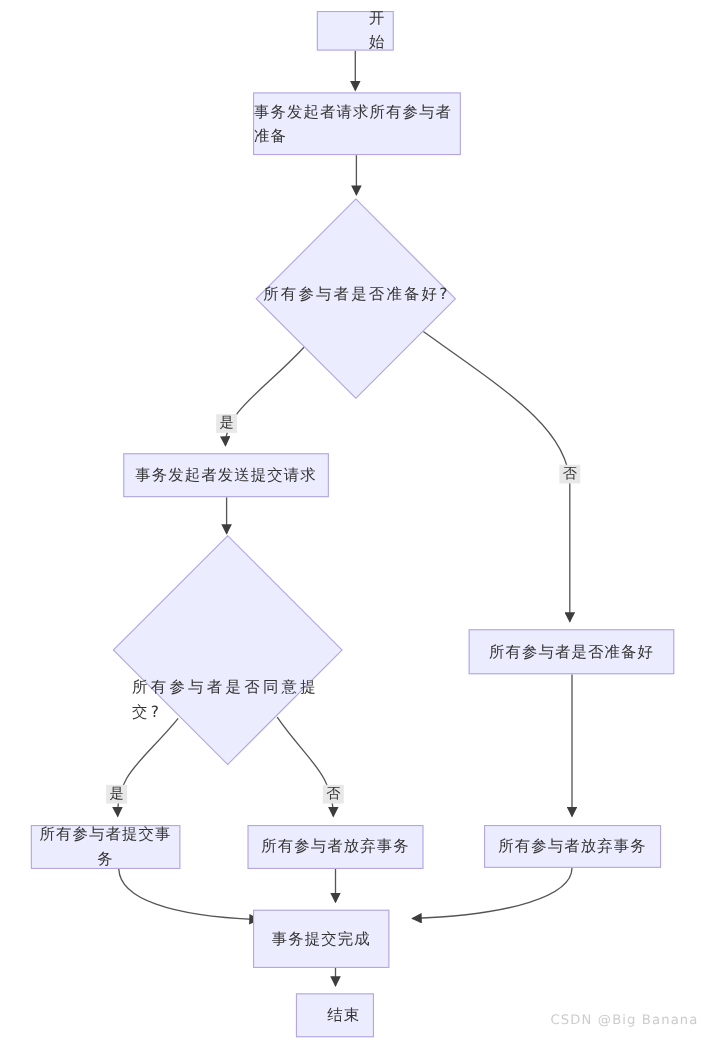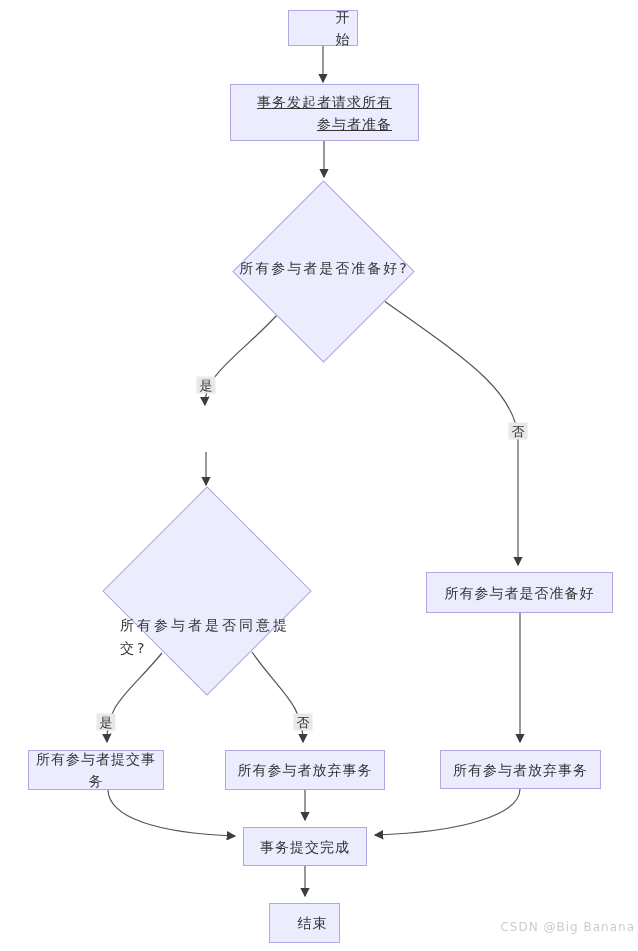--- a/index.html
+++ b/index.html
@@ -26,21 +26,21 @@
 
   .node{
     position:absolute;z-index:2;
     background:var(--node-fill);
     border:1px solid var(--node-border);
     box-sizing:border-box;
     display:flex;align-items:center;justify-content:center;
     font-size:14px;letter-spacing:1px;line-height:22px;
     text-align:center;
   }
-  .node.wrap{justify-content:flex-start;text-align:right;padding:0 26px;text-decoration:underline;}
+  .node.wrap{justify-content:flex-start;text-align:left;padding:0 0;}
 
   .diamond-shape{
     position:absolute;z-index:2;
     background:var(--node-fill);
     border:1px solid var(--node-border);
     box-sizing:border-box;
     transform:rotate(45deg);
   }
   .diamond-label{
     position:absolute;z-index:3;
@@ -71,21 +71,21 @@
   #n-prepare   {left:230px;top:84px;width:189px;height:57px;}
   #d1-shape    {left:259px;top:207px;width:129px;height:129px;}
   #d1-label    {left:233px;top:257px;width:182px;}
   #n-commitreq {left:112px;top:412px;width:187px;height:40px;}
   #d2-shape    {left:133px;top:517px;width:148px;height:148px;}
   #d2-label    {left:120px;top:568px;width:176px;margin-top:46px;}
   #n-abortreq  {left:426px;top:572px;width:187px;height:41px;}
   #n-commitall {left:28px;top:750px;width:136px;height:40px;}
   #n-abortall1 {left:225px;top:750px;width:160px;height:40px;}
   #n-abortall2 {left:440px;top:750px;width:161px;height:39px;}
-  #n-done      {left:243px;top:827px;width:124px;height:39px;text-align:center;}
+  #n-done      {left:230px;top:827px;width:124px;height:53px;text-align:center;}
   #n-end       {left:269px;top:903px;width:71px;height:40px;padding-left:16px;}
 
   #el-yes1{left:206px;top:385px;}
   #el-no1 {left:518px;top:431px;}
   #el-yes2{left:106px;top:722px;}
   #el-no2 {left:303px;top:722px;}
 </style>
 </head>
 <body>
 
@@ -111,20 +111,21 @@
     <path class="e" d="M305,866 L305,896" marker-end="url(#arrow)"></path>
   </svg>
 
   <div class="node" id="n-start">开始</div>
 
   <div class="node wrap" id="n-prepare">事务发起者请求所有参与者准备</div>
 
   <div class="diamond-shape" id="d1-shape"></div>
   <div class="diamond-label center" id="d1-label">所有参与者是否准备好?</div>
 
+  <div class="node" id="n-commitreq">事务发起者发送提交请求</div>
 
   <div class="diamond-shape" id="d2-shape"></div>
   <div class="diamond-label left" id="d2-label">所有参与者是否同意提交?</div>
 
   <div class="node" id="n-abortreq">所有参与者是否准备好</div>
 
   <div class="node" id="n-commitall">所有参与者提交事务</div>
 
   <div class="node" id="n-abortall1">所有参与者放弃事务</div>
 

